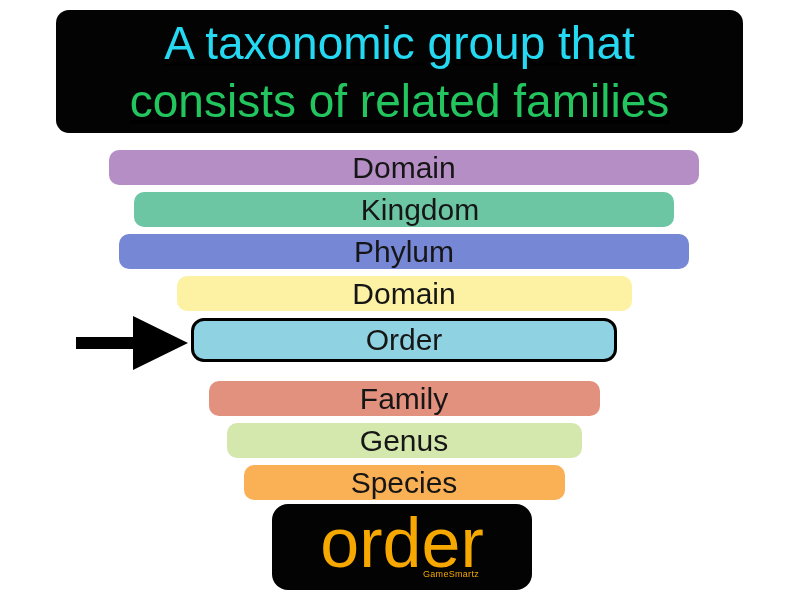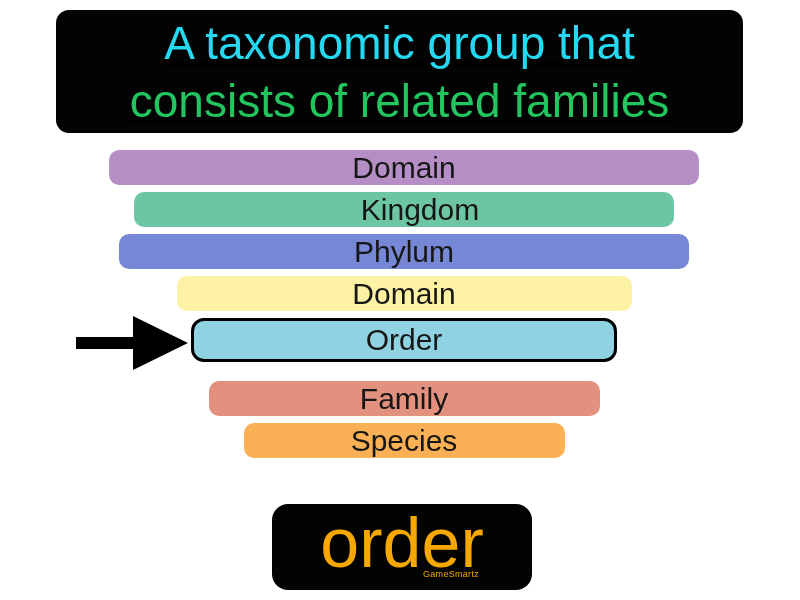--- a/index.html
+++ b/index.html
@@ -127,20 +127,23 @@
   </div>
       <div class="bar" style="width: 455px; background: rgb(253, 242, 163);">
     <span class="bar-label">Domain</span>
   </div>
       <div class="bar highlighted" style="width: 426px; background: rgb(143, 211, 227);">
     <span class="bar-label">Order</span>
   </div>
       <div class="bar" style="width: 391px; background: rgb(226, 145, 127); margin-top: 12px;">
     <span class="bar-label">Family</span>
   </div>
+      <div class="bar" style="width: 355px; background: rgb(212, 232, 173);">
+    <span class="bar-label">Genus</span>
+  </div>
       <div class="bar" style="width: 321px; background: rgb(250, 177, 86);">
     <span class="bar-label">Species</span>
   </div>
     </div>
 
   <svg class="pointer-arrow" viewBox="0 0 112 54" xmlns="http://www.w3.org/2000/svg">
     <polygon points="0,21 57,21 57,0 112,27 57,54 57,33 0,33" fill="#000000"></polygon>
   </svg>
 
   <div class="term-card" style="background: rgb(3, 3, 3);">

